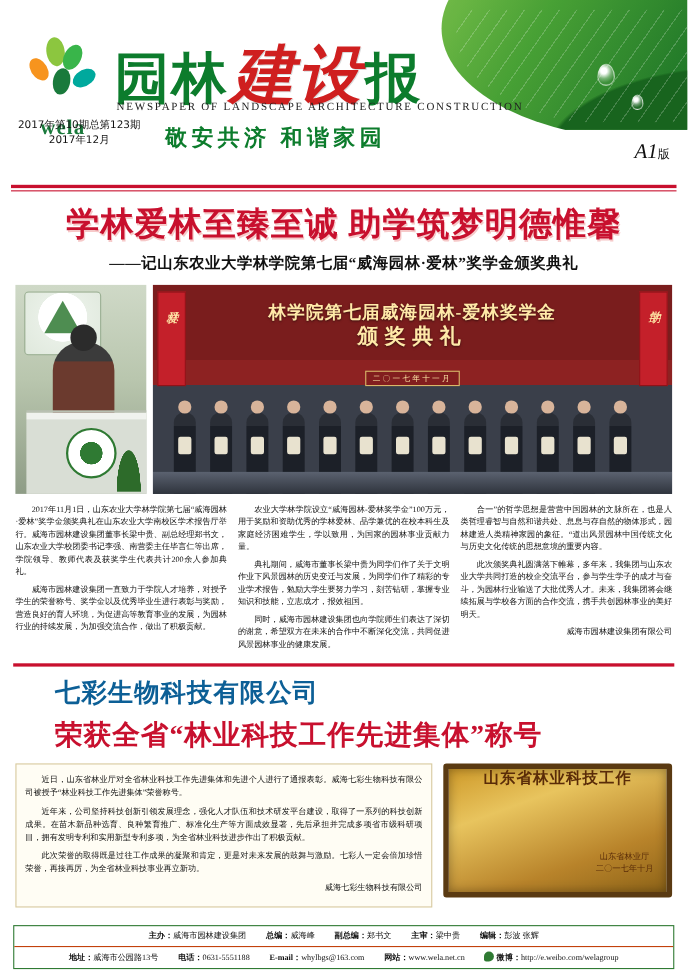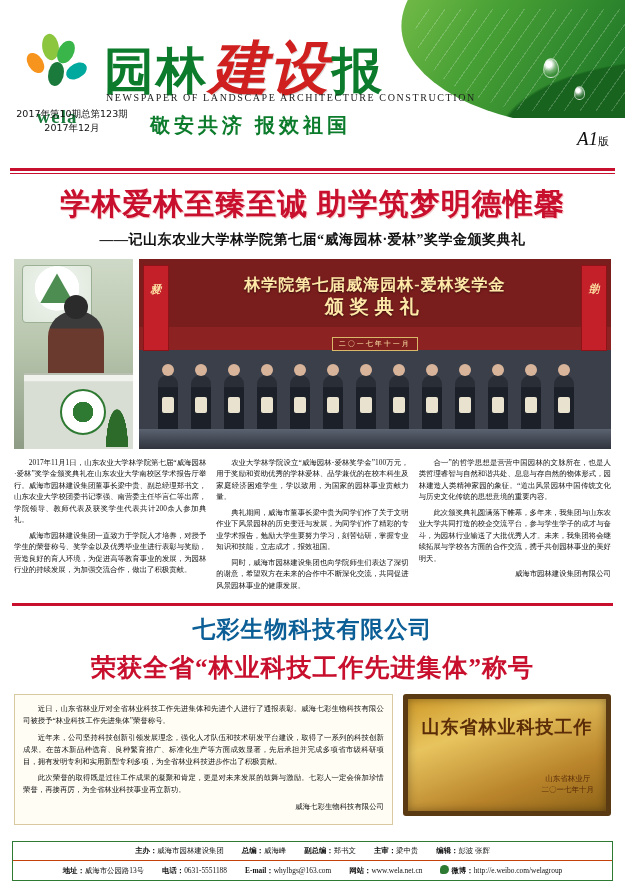--- a/index.html
+++ b/index.html
@@ -192,21 +192,21 @@
     display:flex; gap:10px; padding:8px 14px 0 14px;
     font-family:"Liberation Serif", serif; font-size:7.4px; line-height:1.55; color:#111;
     text-align:justify;
   }
   .body-cols .col{ flex:1; }
   .body-cols .col p{ margin:0 0 4px 0; text-indent:2em; }
   .col-sign{ text-align:right; text-indent:0 !important; font-size:7.4px; }
 
   
   .sep-band{ margin:8px 12px 0 12px; height:3px; background:#c8102e; }
-  .lead2{ text-align:center; padding:8px 14px 2px 14px; }
+  .lead2{ padding:8px 14px 2px 14px;margin-left:36px; }
   .lead2 h1{
     margin:0; font-family:"Liberation Serif", serif; font-size:23px; font-weight:bold;
     color:#0c5f96; letter-spacing:1px;
   }
   .lead2 h1.red{ color:#c8102e; font-size:25px; margin-top:6px; }
 
   .art2{
     display:flex; gap:10px; padding:8px 14px 0 14px; align-items:flex-start;
   }
   .art2 .text{
@@ -215,21 +215,21 @@
   }
   .art2 .text p{ margin:0 0 5px 0; text-indent:2em; }
   .art2 .text .sign{ text-align:right; text-indent:0; }
   .plaque{
     width:208px; height:122px; position:relative;
     background:linear-gradient(160deg,#cf9a2a 0%, #e8c45e 30%, #b8832a 70%, #8e6418 100%);
     border:5px solid #5a3a12; border-radius:3px;
     box-shadow:inset 0 0 10px rgba(0,0,0,.35);
     text-align:center; color:#5a2c08; font-family:"Liberation Serif", serif;
   }
-  .plaque .p1{ margin-top:16px; font-size:18px; font-weight:bold; letter-spacing:1px; }
+  .plaque .p1{ margin-top:0; font-size:14px; font-weight:bold; letter-spacing:1px; }
   .plaque .p2{ margin-top:8px; font-size:26px; font-weight:bold; color:#a8130f; letter-spacing:4px;
     text-shadow:1px 1px 0 rgba(255,255,255,.35); }
   .plaque .p3{ position:absolute; right:12px; bottom:16px; font-size:7.5px; line-height:1.5; text-align:center; }
 
   
   .footer{
     position:absolute; left:12px; right:12px; bottom:8px;
     border:1px solid #2f7a33; font-size:7.4px; font-family:"Liberation Serif", serif;
   }
   .footer .row{ display:flex; align-items:center; justify-content:center; gap:18px; padding:4px 6px; }
@@ -259,21 +259,21 @@
           <i class="l5"></i>
       </div>
       <div class="logo-text">wela</div>
     </div>
 
     <div class="mast-title">
       <span>园林</span><span class="cursive">建设</span><span>报</span>
     </div>
 
     <div class="mast-en">NEWSPAPER OF LANDSCAPE ARCHITECTURE CONSTRUCTION</div>
-    <div class="mast-slogan">敬安共济   报效祖国</div>
+    <div class="mast-slogan">敬安共济   和谐家园</div>
 
     <div class="mast-issue">
       <div>2017年第10期总第123期</div>
       <div>2017年12月</div>
     </div>
 
     <div class="mast-page">
       <span>A1</span><small>版</small>
     </div>
   </div>

